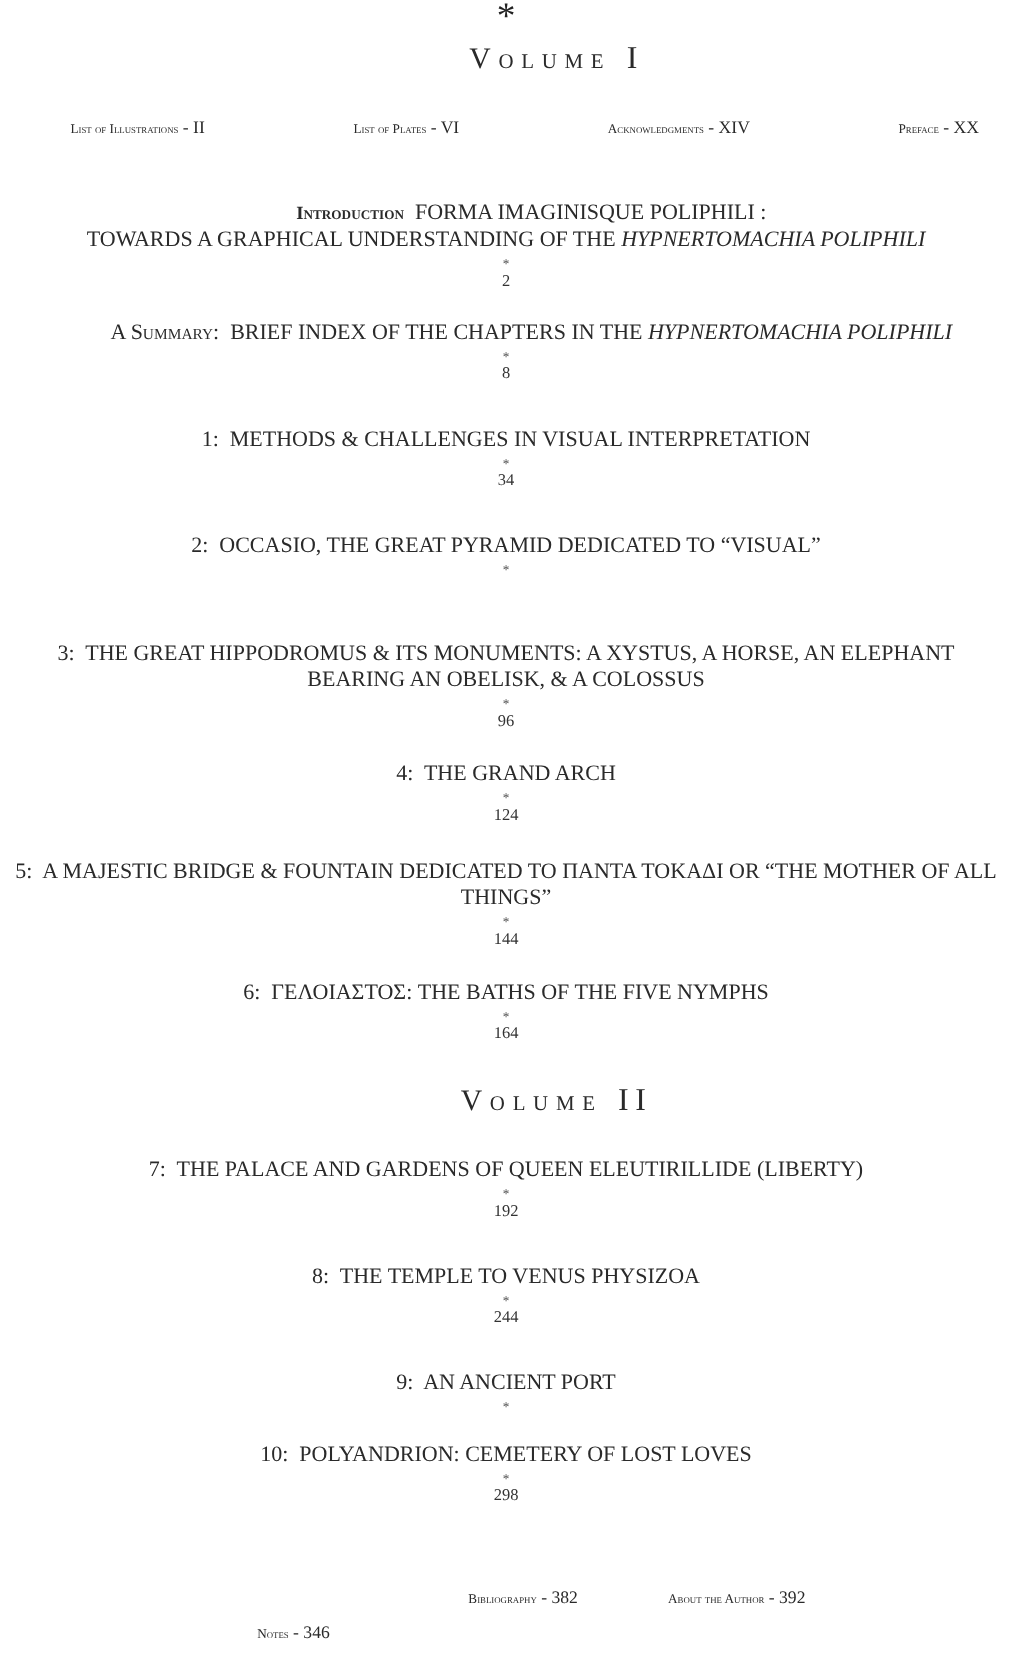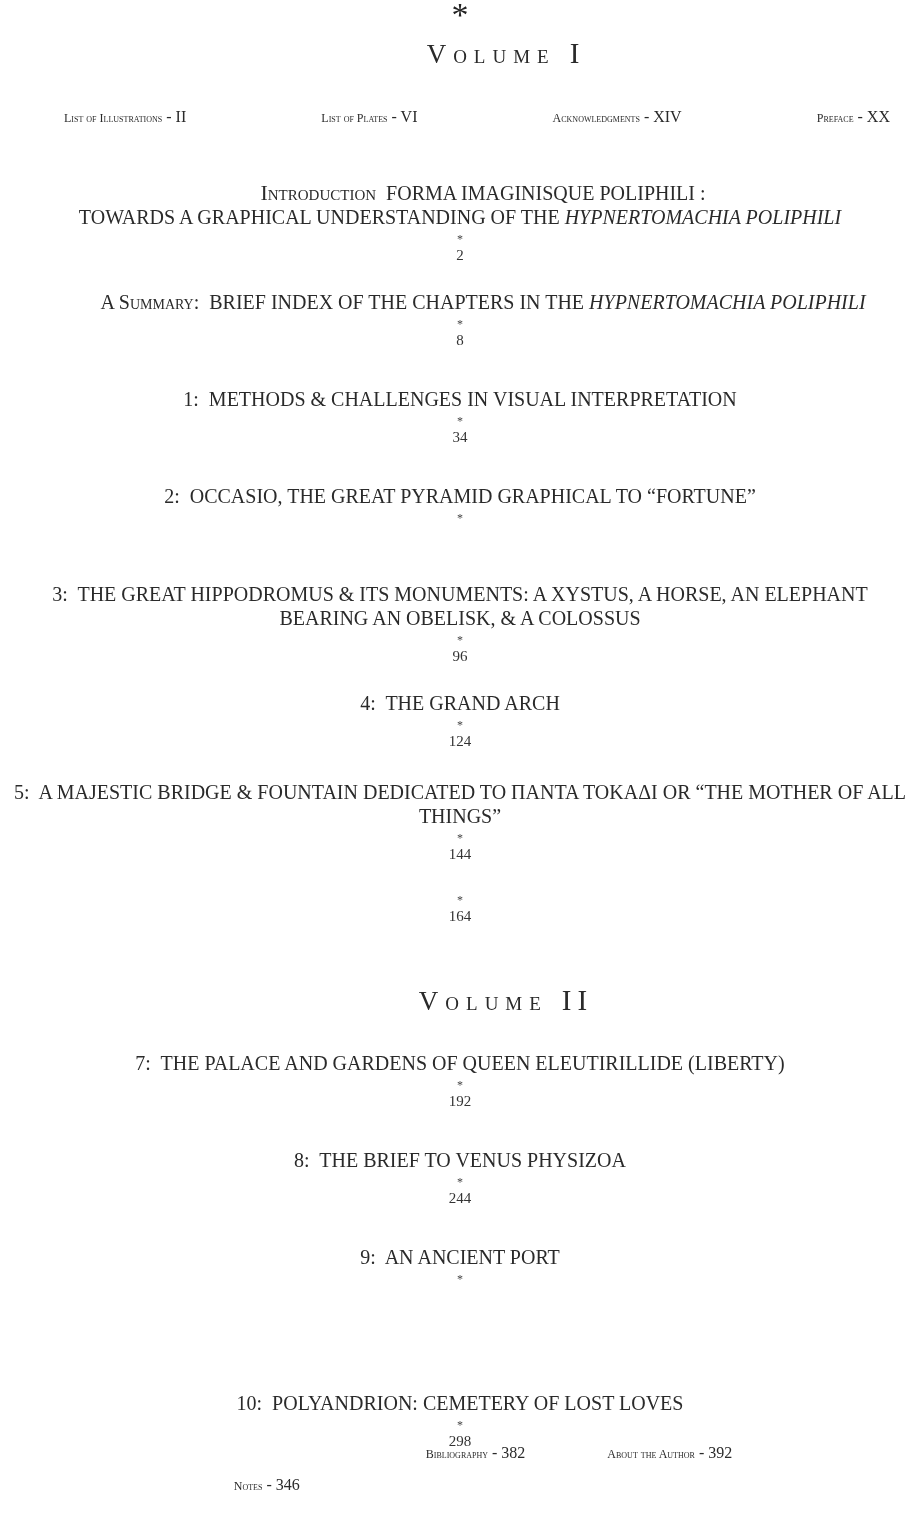--- a/index.html
+++ b/index.html
@@ -44,21 +44,21 @@
     <div class="item">
       <span class="sc sc-big">Acknowledgments</span><span>  - </span><span>XIV</span>
     </div>
     <div class="item">
       <span class="sc sc-big">Preface</span><span>  - </span><span>XX</span>
     </div>
   </div>
 
   <div class="abs" style="top:181px;">
     <div class="entry-title">
-      <span class="sc" style="font-size:22px;">Introduction</span>&nbsp; <span>FORMA IMAGINISQUE POLIPHILI :</span>
+      <span class="sc" style="font-size:17px;font-weight:bold;">Introduction</span>&nbsp; <span>FORMA IMAGINISQUE POLIPHILI :</span>
     </div>
     <div class="entry-title">
       <span>TOWARDS A GRAPHICAL UNDERSTANDING OF THE </span><span class="it">HYPNERTOMACHIA POLIPHILI</span>
     </div>
     <div class="entry-star" style="margin-top:4px;">*</div>
     <div class="entry-page">2</div>
   </div>
 
   <div class="abs" style="top:290px;">
     <div class="entry-title">
@@ -68,21 +68,21 @@
     <div class="entry-page">8</div>
   </div>
 
   <div class="abs" style="top:387px;">
     <div class="entry-title"><span>1:</span>&nbsp; <span>METHODS &amp; CHALLENGES IN VISUAL INTERPRETATION</span></div>
     <div class="entry-star" style="margin-top:4px;">*</div>
     <div class="entry-page">34</div>
   </div>
 
   <div class="abs" style="top:484px;">
-    <div class="entry-title"><span>2:</span>&nbsp; <span>OCCASIO, THE GREAT PYRAMID GRAPHICAL TO “FORTUNE”</span></div>
+    <div class="entry-title"><span>2:</span>&nbsp; <span>OCCASIO, THE GREAT PYRAMID DEDICATED TO “VISUAL”</span></div>
     <div class="entry-star" style="margin-top:4px;">*</div>
   </div>
 
   <div class="abs" style="top:582px;">
     <div class="entry-title" style="white-space:normal; padding:0 12px; box-sizing:border-box;"><span>3:</span>&nbsp; <span>THE GREAT HIPPODROMUS &amp; ITS MONUMENTS:  A XYSTUS, A HORSE, AN ELEPHANT BEARING AN OBELISK, &amp; A COLOSSUS</span></div>
     <div class="entry-star" style="margin-top:4px;">*</div>
     <div class="entry-page">96</div>
   </div>
 
   <div class="abs" style="top:691px;">
@@ -91,46 +91,47 @@
     <div class="entry-page">124</div>
   </div>
 
   <div class="abs" style="top:780px;">
     <div class="entry-title" style="white-space:normal; padding:0 4px; box-sizing:border-box;"><span>5:</span>&nbsp; <span>A MAJESTIC BRIDGE &amp; FOUNTAIN DEDICATED TO ΠΑΝΤΑ ΤΟΚΑΔΙ OR “THE MOTHER OF ALL THINGS”</span></div>
     <div class="entry-star" style="margin-top:4px;">*</div>
     <div class="entry-page">144</div>
   </div>
 
   <div class="abs" style="top:890px;">
+    <div class="entry-title"><span>6:</span>&nbsp; <span>ΓΕΛΟΙΑΣΤΟΣ:  THE BATHS OF THE FIVE NYMPHS</span></div>
     <div class="entry-star" style="margin-top:4px;">*</div>
     <div class="entry-page">164</div>
   </div>
 
   <div class="abs vol sc" style="top:985px;">
     <span>Volume</span><span class="num">II</span>
   </div>
 
   <div class="abs" style="top:1051px;">
     <div class="entry-title"><span>7:</span>&nbsp; <span>THE PALACE AND GARDENS OF QUEEN ELEUTIRILLIDE (LIBERTY)</span></div>
     <div class="entry-star" style="margin-top:4px;">*</div>
     <div class="entry-page">192</div>
   </div>
 
   <div class="abs" style="top:1148px;">
-    <div class="entry-title"><span>8:</span>&nbsp; <span>THE BRIEF TO VENUS PHYSIZOA</span></div>
+    <div class="entry-title"><span>8:</span>&nbsp; <span>THE TEMPLE TO VENUS PHYSIZOA</span></div>
     <div class="entry-star" style="margin-top:4px;">*</div>
     <div class="entry-page">244</div>
   </div>
 
   <div class="abs" style="top:1245px;">
     <div class="entry-title"><span>9:</span>&nbsp; <span>AN ANCIENT PORT</span></div>
     <div class="entry-star" style="margin-top:4px;">*</div>
   </div>
 
-  <div class="abs" style="top:1391px;">
+  <div class="abs" style="top:1310px;">
     <div class="entry-title"><span>10:</span>&nbsp; <span>POLYANDRION:  CEMETERY OF LOST LOVES</span></div>
     <div class="entry-star" style="margin-top:4px;">*</div>
     <div class="entry-page">298</div>
   </div>
 
   <div class="abs bm-row">
     <div class="item" style="margin-right:80px;margin-top:32px;">
       <span class="sc sc-big">Notes</span><span> -  </span><span>346</span>
     </div>
     <div class="item" style="margin-right:36px;">

